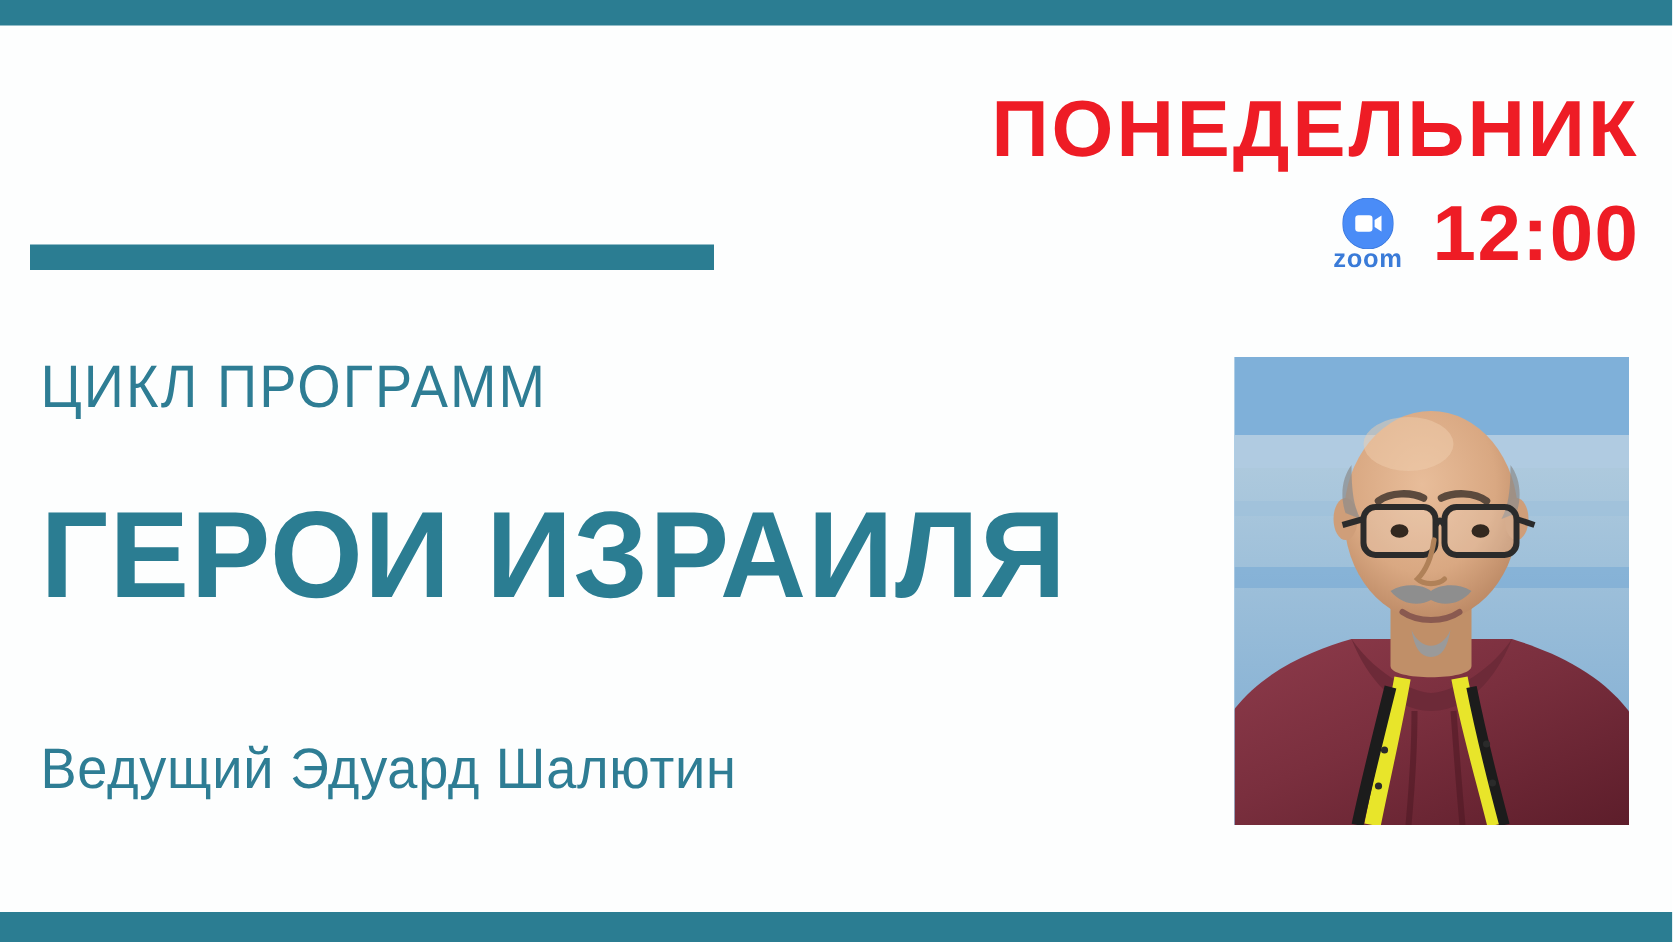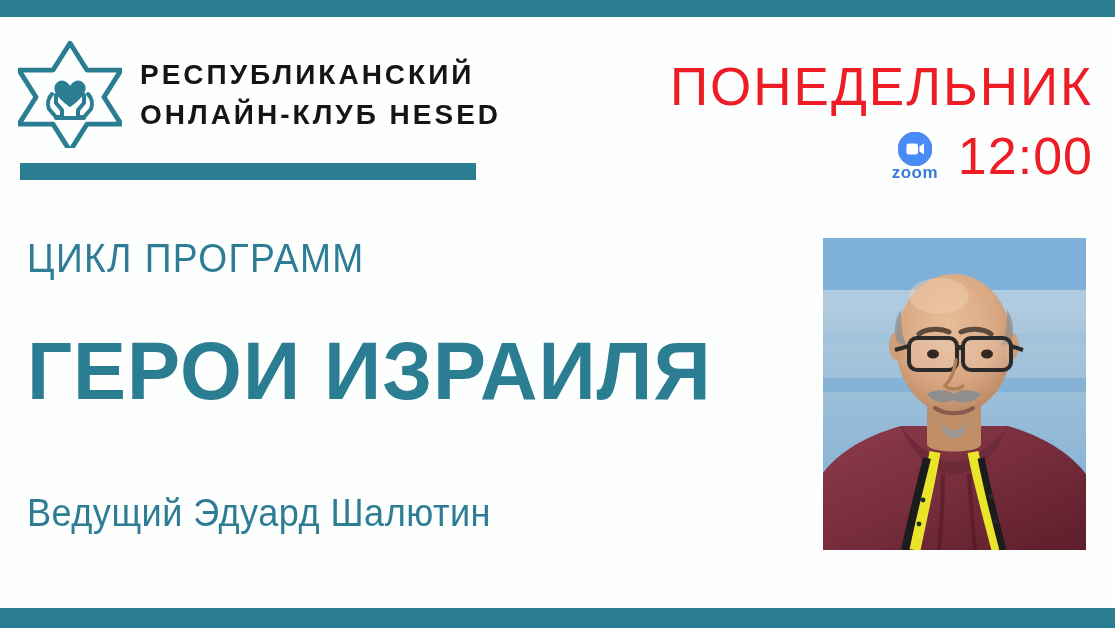--- a/index.html
+++ b/index.html
@@ -64,21 +64,21 @@
     color: #151515;
     line-height: 1.36;
     white-space: nowrap;
   }
 
   
   .weekday {
     position: absolute;
     right: 22px; top: 60px;
     font-size: 53px;
-    font-weight: 400;
+    font-weight: 700;
     letter-spacing: 2.0px;
     color: #ee1c25;
     line-height: 1;
     white-space: nowrap;
     text-align: right;
   }
   .time-row {
     position: absolute;
     right: 22px; top: 130px;
     display: flex;
@@ -100,21 +100,21 @@
   .zoom-word {
     font-size: 17px;
     font-weight: 700;
     letter-spacing: 0.5px;
     color: #3a7bd8;
     line-height: 1;
     margin-top: -2px;
   }
   .time-value {
     font-size: 52px;
-    font-weight: 400;
+    font-weight: 700;
     letter-spacing: 1px;
     color: #ee1c25;
     line-height: 1;
     white-space: nowrap;
   }
 
   
   .series-label {
     position: absolute;
     left: 27px; top: 238px;
@@ -162,44 +162,20 @@
   }
   .portrait svg { display: block; width: 100%; height: 100%; }
 </style>
 </head>
 <body>
 
 <div id="poster">
 
   <div class="bar-top"></div>
 
-  <div class="logo-block">
-    <span class="logo-mark-wrap">
-      <svg class="logo-mark" viewBox="0 0 104 110" xmlns="http://www.w3.org/2000/svg" fill="none" stroke="#2b7d92" stroke-width="5" stroke-linejoin="round" stroke-linecap="round">
-
-        <path d="M52 6 L69 35 L103 35 L86 64 L103 93 L69 93 L52 122 L35 93 L1 93 L18 64 L1 35 L35 35 Z" transform="translate(0,-6) scale(1 0.93) translate(0,6)"></path>
-
-        <path d="M52 53
-                 C52 45 44 41 39.5 45.5
-                 C35 50 37 57 52 68
-                 C67 57 69 50 64.5 45.5
-                 C60 41 52 45 52 53 Z" fill="#2b7d92" stroke="#2b7d92" stroke-width="2"></path>
-
-        <path d="M34 56 C30 60 29 66 31 71 L38 79 L44 79 L44 72 L38 65 L38 57" stroke-width="4"></path>
-
-        <path d="M70 56 C74 60 75 66 73 71 L66 79 L60 79 L60 72 L66 65 L66 57" stroke-width="4"></path>
-
-        <path d="M38 80 L66 80" stroke-width="4"></path>
-      </svg>
-    </span>
-    <div class="logo-text">
-      <div class="logo-line">РЕСПУБЛИКАНСКИЙ</div>
-      <div class="logo-line">ОНЛАЙН-КЛУБ HESED</div>
-    </div>
-  </div>
 
   <div class="bar-divider"></div>
 
   <div class="weekday">ПОНЕДЕЛЬНИК</div>
 
   <div class="time-row">
     <div class="zoom-logo">
       <span>
         <svg class="zoom-badge" viewBox="0 0 34 34" xmlns="http://www.w3.org/2000/svg">
           <circle cx="17" cy="17" r="17" fill="#4a8cf7"></circle>

